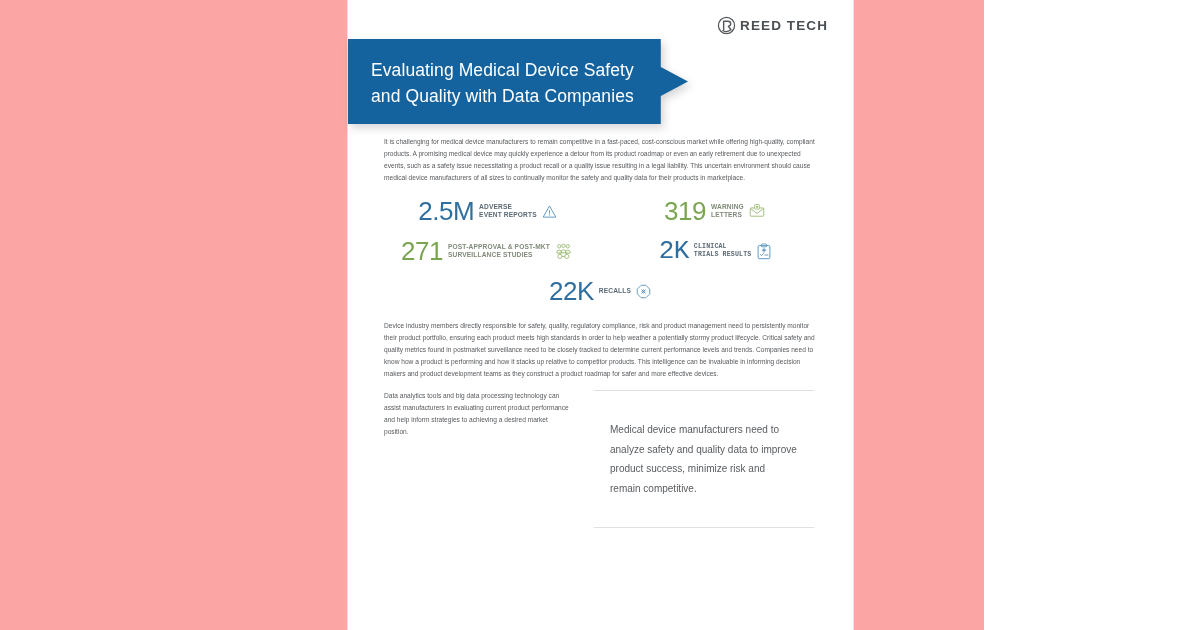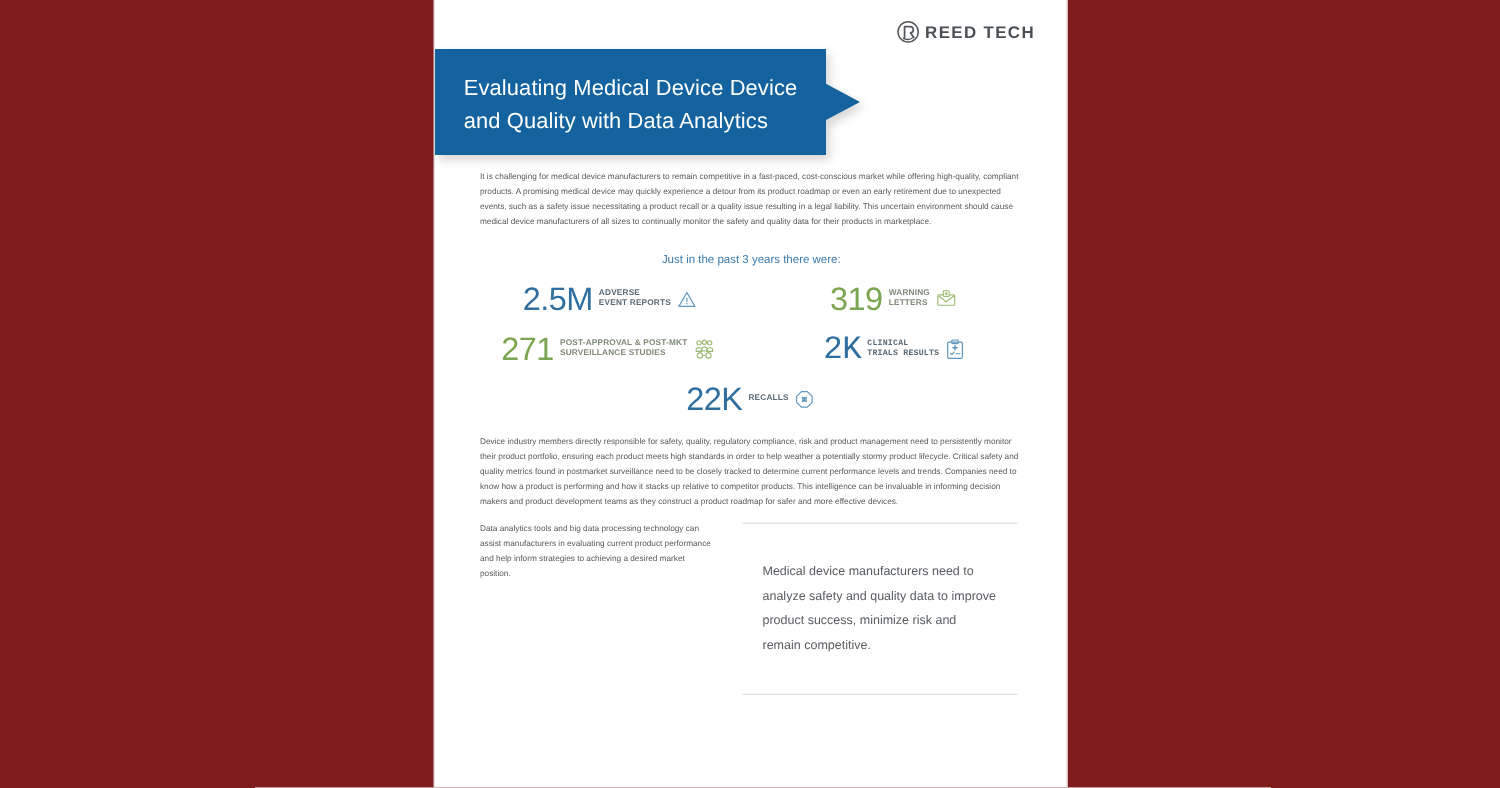--- a/index.html
+++ b/index.html
@@ -6,23 +6,23 @@
     margin: 0;
     padding: 0;
     width: 1200px;
     height: 630px;
     background: #ffffff;
     font-family: "Liberation Sans", sans-serif;
     overflow: hidden;
   }
   #stage {
     position: relative;
-    width: 1200px;
+    width: 984px;
     height: 630px;
-    background: #7f1d1d;
+    background: #fca5a5;
   }
   
   .page {
     position: absolute;
     left: 347px;
     top: 0;
     width: 507px;
     height: 630px;
     background: #ffffff;
     border-left: 1px solid #e3e3e3;
@@ -194,28 +194,27 @@
           <circle cx="20" cy="20" r="17" fill="none" stroke="#55595d" stroke-width="2.6"></circle>
           <path d="M14 29 L14 11 L22.5 11 C27 11 28.8 13.6 28.8 16.5 C28.8 19.2 27.2 21.3 24 21.7 L29.5 29" fill="none" stroke="#55595d" stroke-width="3" stroke-linecap="round" stroke-linejoin="round"></path>
           <path d="M12 30.5 C17 33.5 24 33 28.5 29.5" fill="none" stroke="#55595d" stroke-width="2.2" stroke-linecap="round"></path>
         </svg>
       </span>
       <span class="logo-text">REED TECH</span>
     </div>
 
     <div class="banner-wrap">
       <div class="banner"></div>
-      <div class="banner-title">Evaluating Medical Device Device and Quality with Data Analytics</div>
+      <div class="banner-title">Evaluating Medical Device Safety and Quality with Data Companies</div>
     </div>
 
     <div class="content">
 
       <p class="para">It is challenging for medical device manufacturers to remain competitive in a fast-paced, cost-conscious market while offering high-quality, compliant products. A promising medical device may quickly experience a detour from its product roadmap or even an early retirement due to unexpected events, such as a safety issue necessitating a product recall or a quality issue resulting in a legal liability. This uncertain environment should cause medical device manufacturers of all sizes to continually monitor the safety and quality data for their products in marketplace.</p>
 
-      <p class="stats-lead">Just in the past 3 years there were:</p>
 
       <div class="stats">
 
         <div class="stat-row row1">
           <div class="stat-cell blue">
             <div class="stat-inner">
               <span class="stat-num">2.5M</span>
               <span class="stat-label"><span>ADVERSE</span><br><span>EVENT REPORTS</span></span>
               <span>
                 <svg class="stat-icon" width="15" height="15" viewBox="0 0 24 24">

